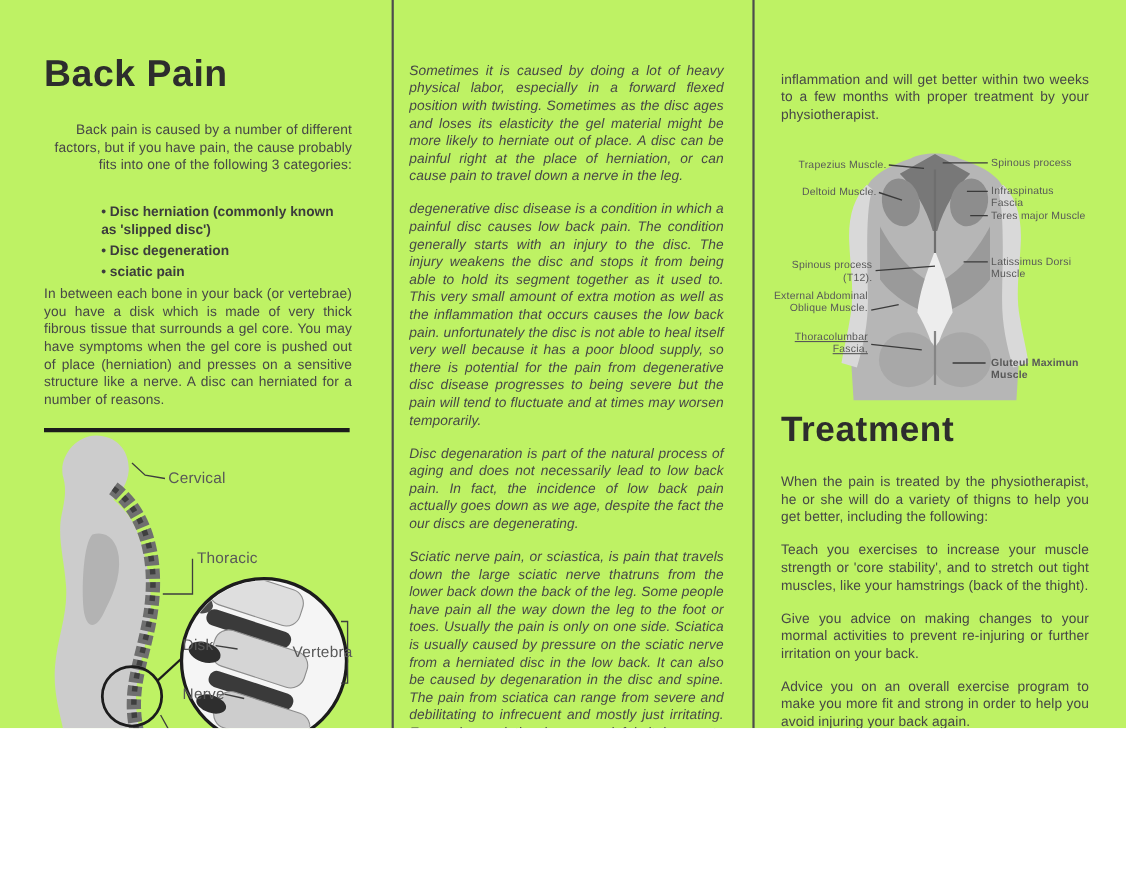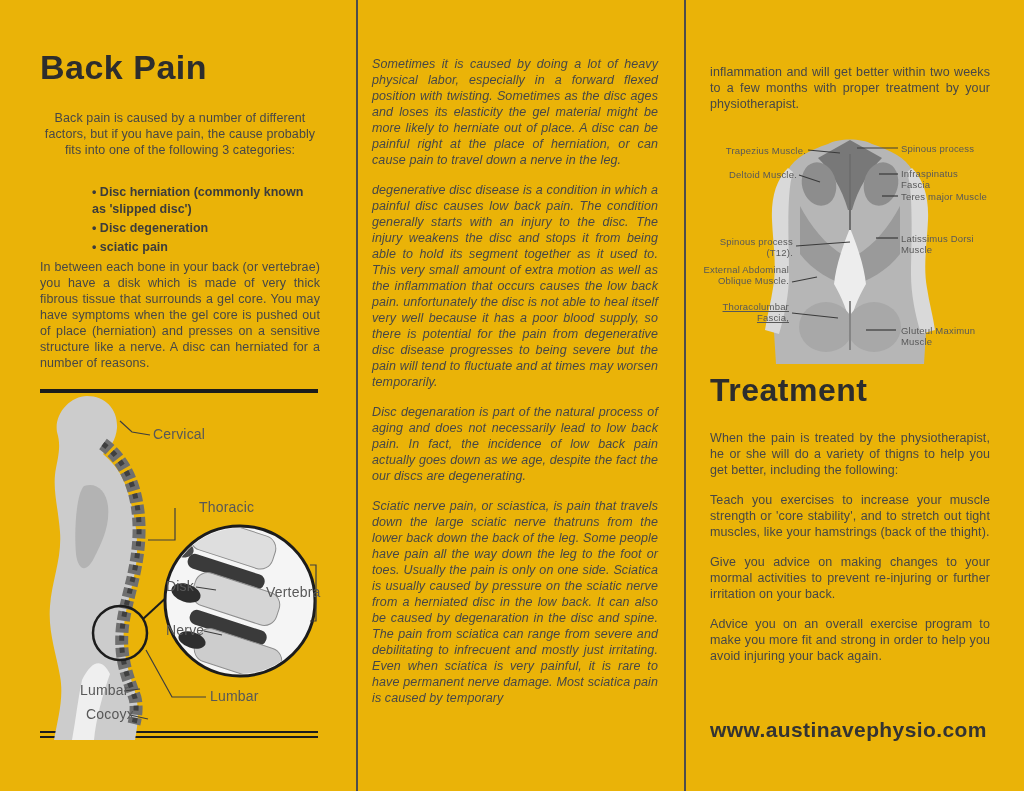--- a/index.html
+++ b/index.html
@@ -1,23 +1,23 @@
 <!DOCTYPE html>
 <html><head>
 <meta charset="utf-8">
 <style>
   html,body{margin:0;padding:0;background:#ffffff;}
   .page{
-    position:relative;width:1024px;height:791px;background:#eab308;
+    position:relative;width:1024px;height:662px;background:#bef264;
     font-family:"Liberation Sans",sans-serif;color:#474747;overflow:hidden;
   }
   .divider{position:absolute;top:0;bottom:0;width:1.5px;background:#4d4d4d;}
   .col{position:absolute;}
   .body-text{font-size:12.5px;line-height:16px;text-align:justify;margin:0 0 14px 0;letter-spacing:0.1px;}
-  .ragged{text-align:center;}
+  .ragged{text-align:right;}
   h1{font-weight:bold;color:#2d2d2d;margin:0;letter-spacing:0.5px;}
   .title-main{font-size:34px;}
   .title-treatment{font-size:32px;}
   ul.cats{margin:0;padding:0 0 0 52px;list-style:none;}
   ul.cats li{font-size:12.5px;line-height:17px;font-weight:bold;color:#3c3c3c;margin-bottom:2px;}
   ul.cats li::before{content:"\2022\00a0 ";}
   .figure{position:absolute;}
   .fig-label{position:absolute;font-size:14px;line-height:11.5px;color:#585858;letter-spacing:0.2px;}
   .fig-label.small{font-size:9.5px;line-height:11px;}
   .r{text-align:right;}
@@ -98,21 +98,21 @@
         <polyline points="135,120 135,152 108,152"></polyline>
         <line x1="156" y1="199" x2="176" y2="202"></line>
         <polyline points="270,177 276,177 276,233 270,233"></polyline>
         <line x1="164" y1="243" x2="182" y2="247"></line>
         <line x1="84" y1="303" x2="100" y2="301"></line>
         <polyline points="106,262 132,309 166,309"></polyline>
         <line x1="90" y1="327" x2="108" y2="331"></line>
       </g>
     </svg>
     <div class="fig-label" style="left:113px;top:41px;">Cervical</div>
-    <div class="fig-label" style="left:139px;top:114px;margin-left:20px;">Thoracic</div>
+    <div class="fig-label" style="left:139px;top:114px;">Thoracic</div>
     <div class="fig-label r" style="left:118px;top:193px;width:36px;">Disk</div>
     <div class="fig-label" style="left:226px;top:199px;">Vertebra</div>
     <div class="fig-label r" style="left:126px;top:237px;width:36px;">Nerve</div>
     <div class="fig-label r" style="left:40px;top:297px;width:42px;">Lumbar</div>
     <div class="fig-label" style="left:170px;top:303px;">Lumbar</div>
     <div class="fig-label r" style="left:46px;top:321px;width:42px;">Cocoyx</div>
   </div>
 
   <div class="col" style="left:372px;top:56px;width:286px;font-style:italic;">
     <p class="body-text">Sometimes it is caused by doing a lot of heavy physical labor, especially in a forward flexed position with twisting. Sometimes as the disc ages and loses its elasticity the gel material might be more likely to herniate out of place. A disc can be painful right at the place of herniation, or can cause pain to travel down a nerve in the leg.</p>
@@ -159,21 +159,21 @@
     </svg>
     <div class="fig-label small r" style="left:0;top:9px;width:106px;">Trapezius Muscle.</div>
     <div class="fig-label small r" style="left:0;top:33px;width:97px;">Deltoid Muscle.</div>
     <div class="fig-label small r" style="left:0;top:100px;width:93px;">Spinous process (T12).</div>
     <div class="fig-label small r" style="left:0;top:128px;width:89px;">External Abdominal Oblique Muscle.</div>
     <div class="fig-label small r" style="left:0;top:165px;width:89px;text-decoration:underline;">Thoracolumbar Fascia,</div>
     <div class="fig-label small" style="left:201px;top:7px;width:98px;">Spinous process</div>
     <div class="fig-label small" style="left:201px;top:32px;width:70px;">Infraspinatus Fascia</div>
     <div class="fig-label small" style="left:201px;top:55px;width:98px;">Teres major Muscle</div>
     <div class="fig-label small" style="left:201px;top:97px;width:75px;">Latissimus Dorsi Muscle</div>
-    <div class="fig-label small" style="left:201px;top:189px;width:80px;">Gluteul Maximun Muscle</div>
+    <div class="fig-label small" style="left:201px;top:189px;width:80px;font-weight:bold;">Gluteul Maximun Muscle</div>
   </div>
 
   <div class="col" style="left:710px;top:430px;width:280px;">
     <p class="body-text">When the pain is treated by the physiotherapist, he or she will do a variety of thigns to help you get better, including the following:</p>
     <p class="body-text">Teach you exercises to increase your muscle strength or 'core stability', and to stretch out tight muscles, like your hamstrings (back of the thight).</p>
     <p class="body-text">Give you advice on making changes to your mormal activities to prevent re-injuring or further irritation on your back.</p>
     <p class="body-text">Advice you on an overall exercise program to make you more fit and strong in order to help you avoid injuring your back again.</p>
   </div>
 
   <div class="col" style="left:710px;top:372px;width:280px;">

